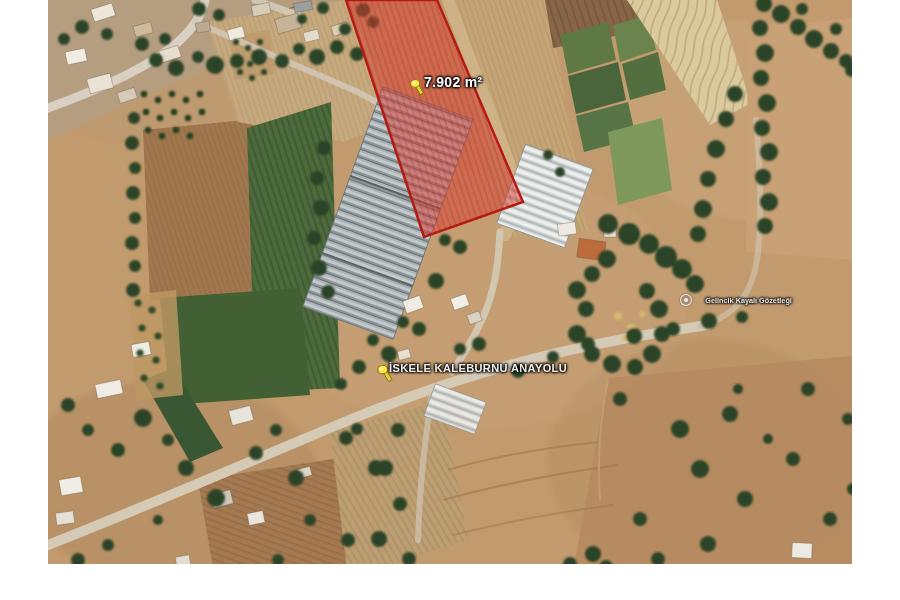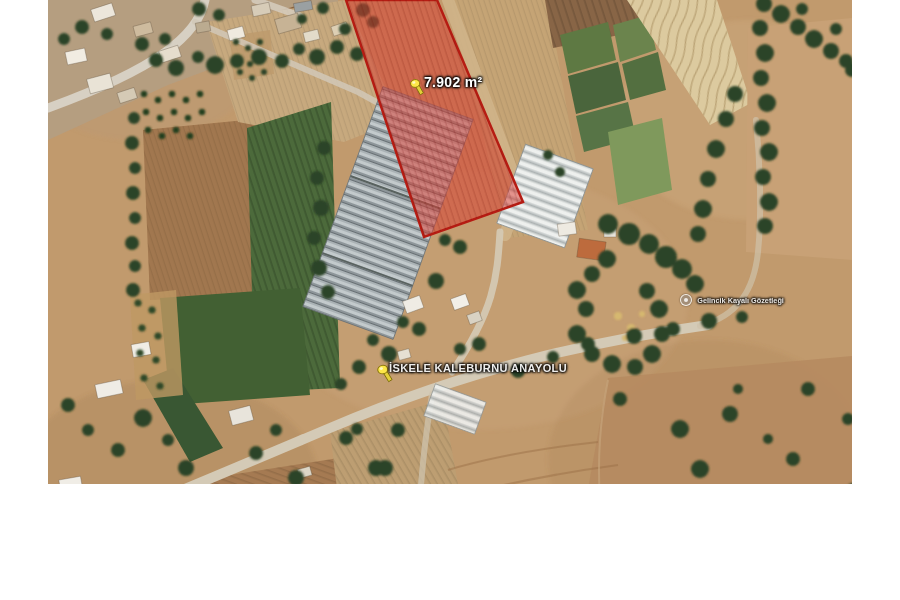--- a/index.html
+++ b/index.html
@@ -1,31 +1,31 @@
 <!DOCTYPE html>
 <html><head>
 <meta charset="utf-8">
 <style>
   html,body{margin:0;padding:0;background:#ffffff;}
-  .stage{position:relative;width:900px;height:484px;background:#ef4444;overflow:hidden;
+  .stage{position:relative;width:900px;height:564px;background:#ef4444;overflow:hidden;
          font-family:"Liberation Sans",sans-serif;}
   .side-margin{position:absolute;top:0;width:48px;height:600px;background:#ffffff;z-index:30;}
   .side-margin.left{left:0;}
   .side-margin.right{right:0;}
   .map{position:absolute;left:48px;top:0;width:804px;height:600px;overflow:hidden;
        background:#c49a69;filter:saturate(.93);}
   .terrain{position:absolute;left:0;top:0;filter:blur(.5px);}
   .overlay{position:absolute;left:0;top:0;z-index:10;}
   .map-label{position:absolute;color:#ffffff;white-space:nowrap;z-index:20;
     text-shadow:-1px -1px 2px rgba(0,0,0,.85),1px -1px 2px rgba(0,0,0,.85),
                 -1px 1px 2px rgba(0,0,0,.85),1px 1px 2px rgba(0,0,0,.85),0 0 4px rgba(0,0,0,.6);}
   .area-label{left:376px;top:74px;font-size:14px;font-weight:bold;letter-spacing:.3px;}
   .road-label{left:341px;top:362px;font-size:11px;font-weight:600;letter-spacing:.4px;
               color:#f1f1f1;opacity:.96;}
-  .watermark{left:632px;top:294px;display:flex;align-items:center;gap:4px;opacity:.92;}
+  .watermark{left:632px;top:294px;display:flex;align-items:center;gap:12px;opacity:.92;}
   .watermark .txt{font-size:7.5px;font-weight:bold;color:#ececec;letter-spacing:0;transform:scaleX(.97);}
   .wm-circle{display:inline-block;width:10px;height:10px;border-radius:50%;
              border:1px solid rgba(255,255,255,.9);background:rgba(120,125,130,.45);
              box-shadow:0 0 2px rgba(0,0,0,.6);position:relative;}
   .wm-circle::after{content:"";position:absolute;left:3px;top:3px;width:4px;height:4px;
              border-radius:50%;background:#f2f2f2;}
 </style>
 </head>
 <body>
 

